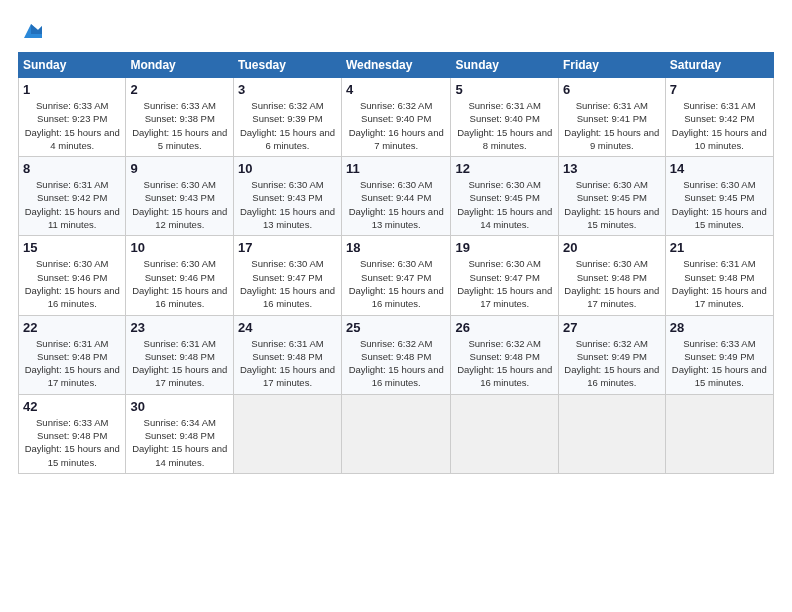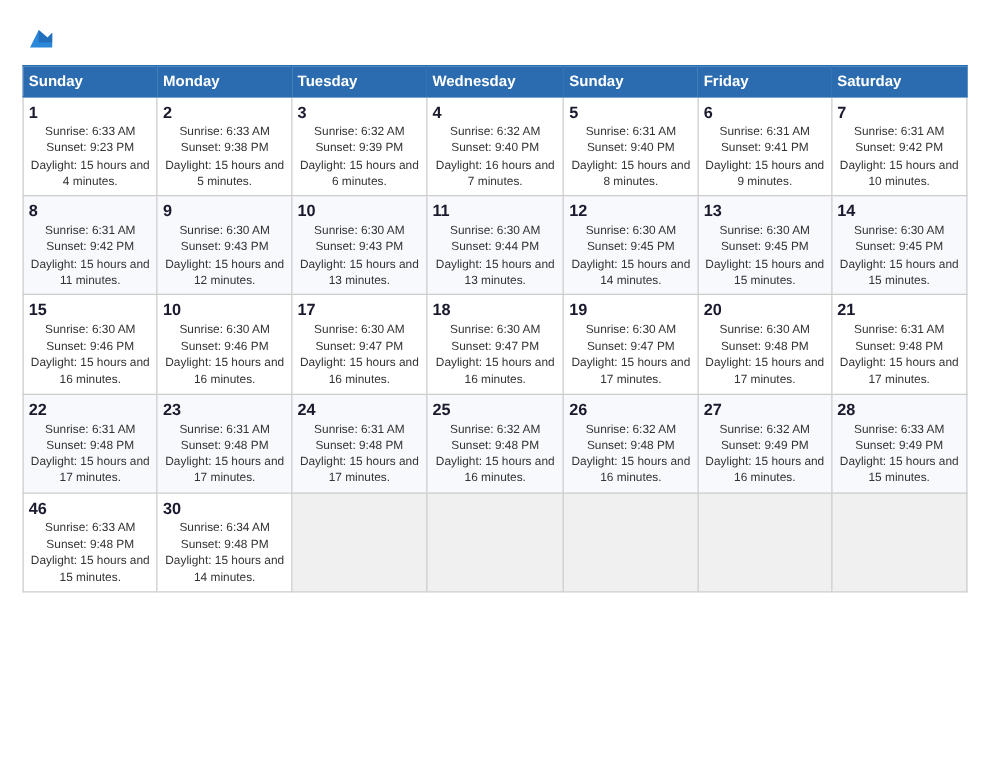--- a/index.html
+++ b/index.html
@@ -232,21 +232,21 @@
             <span class="day-number">27</span>
             <div class="day-info"><span>Sunrise: 6:32 AM</span><br><span>Sunset: 9:49 PM</span><br><span>Daylight: 15 hours and 16 minutes.</span></div>
           </td>
           <td>
             <span class="day-number">28</span>
             <div class="day-info"><span>Sunrise: 6:33 AM</span><br><span>Sunset: 9:49 PM</span><br><span>Daylight: 15 hours and 15 minutes.</span></div>
           </td>
         </tr>
         <tr>
           <td>
-            <span class="day-number">46</span>
+            <span class="day-number">42</span>
             <div class="day-info"><span>Sunrise: 6:33 AM</span><br><span>Sunset: 9:48 PM</span><br><span>Daylight: 15 hours and 15 minutes.</span></div>
           </td>
           <td>
             <span class="day-number">30</span>
             <div class="day-info"><span>Sunrise: 6:34 AM</span><br><span>Sunset: 9:48 PM</span><br><span>Daylight: 15 hours and 14 minutes.</span></div>
           </td>
           <td class="empty-cell"></td>
           <td class="empty-cell"></td>
           <td class="empty-cell"></td>
           <td class="empty-cell"></td>

